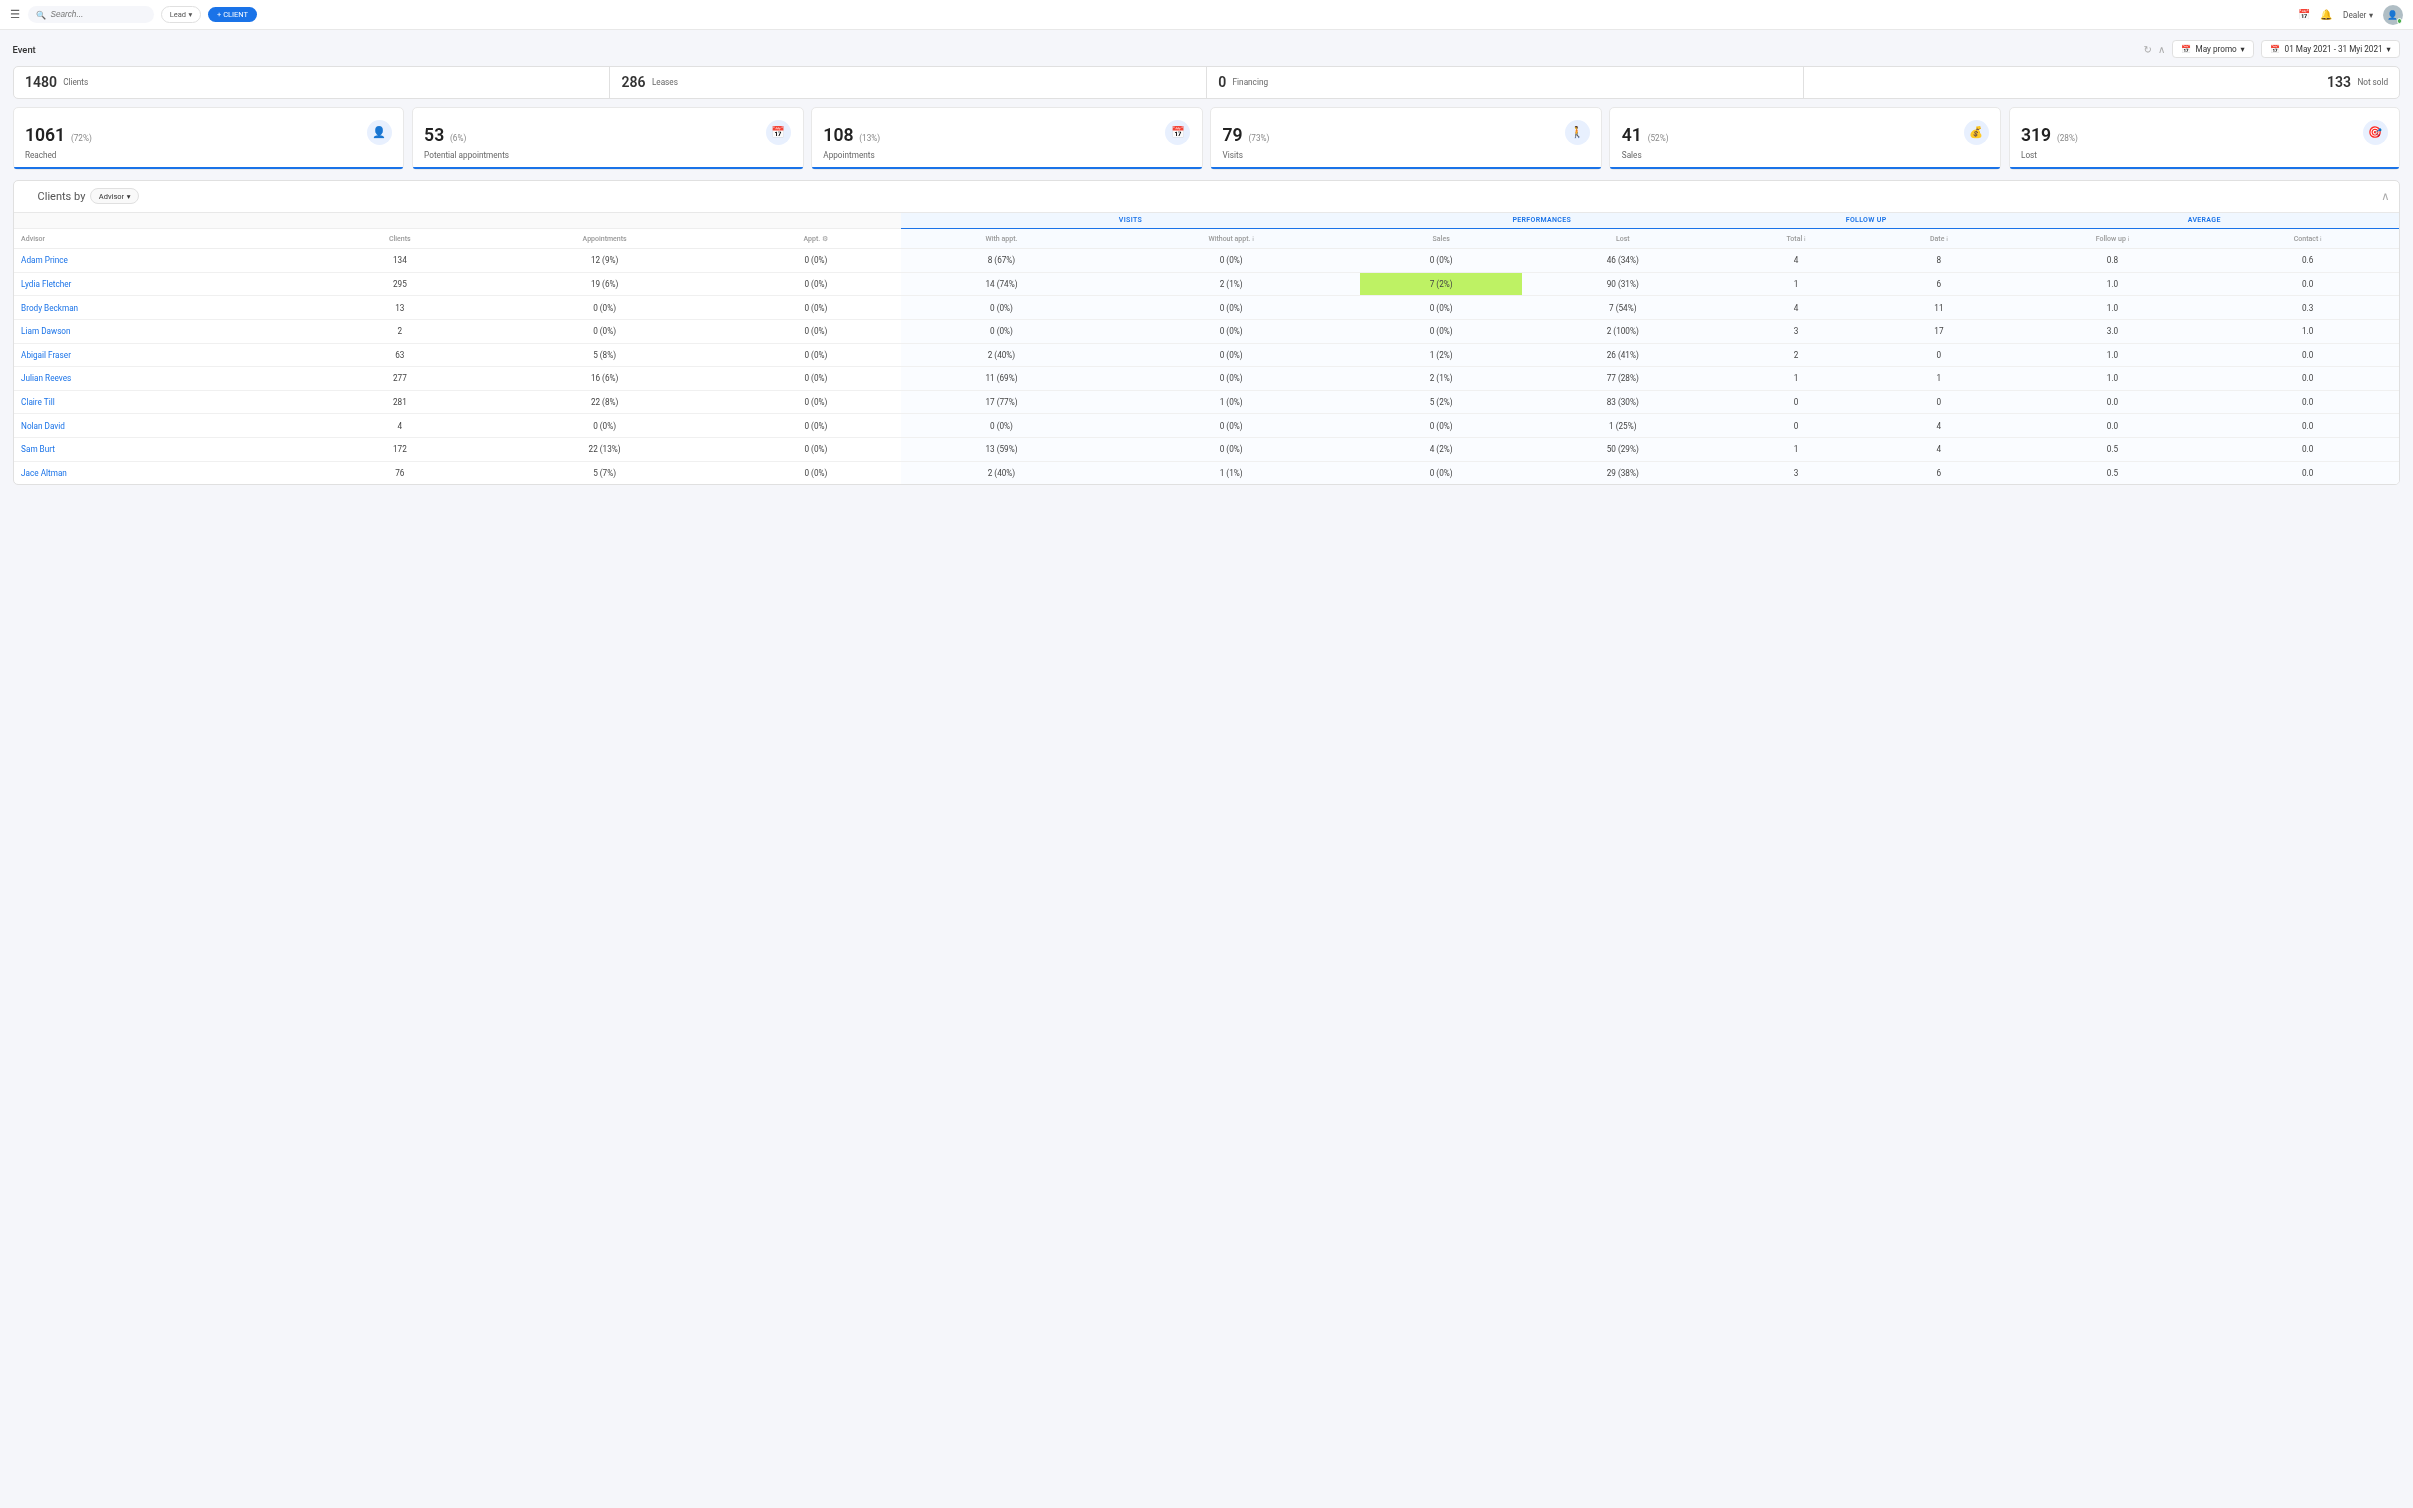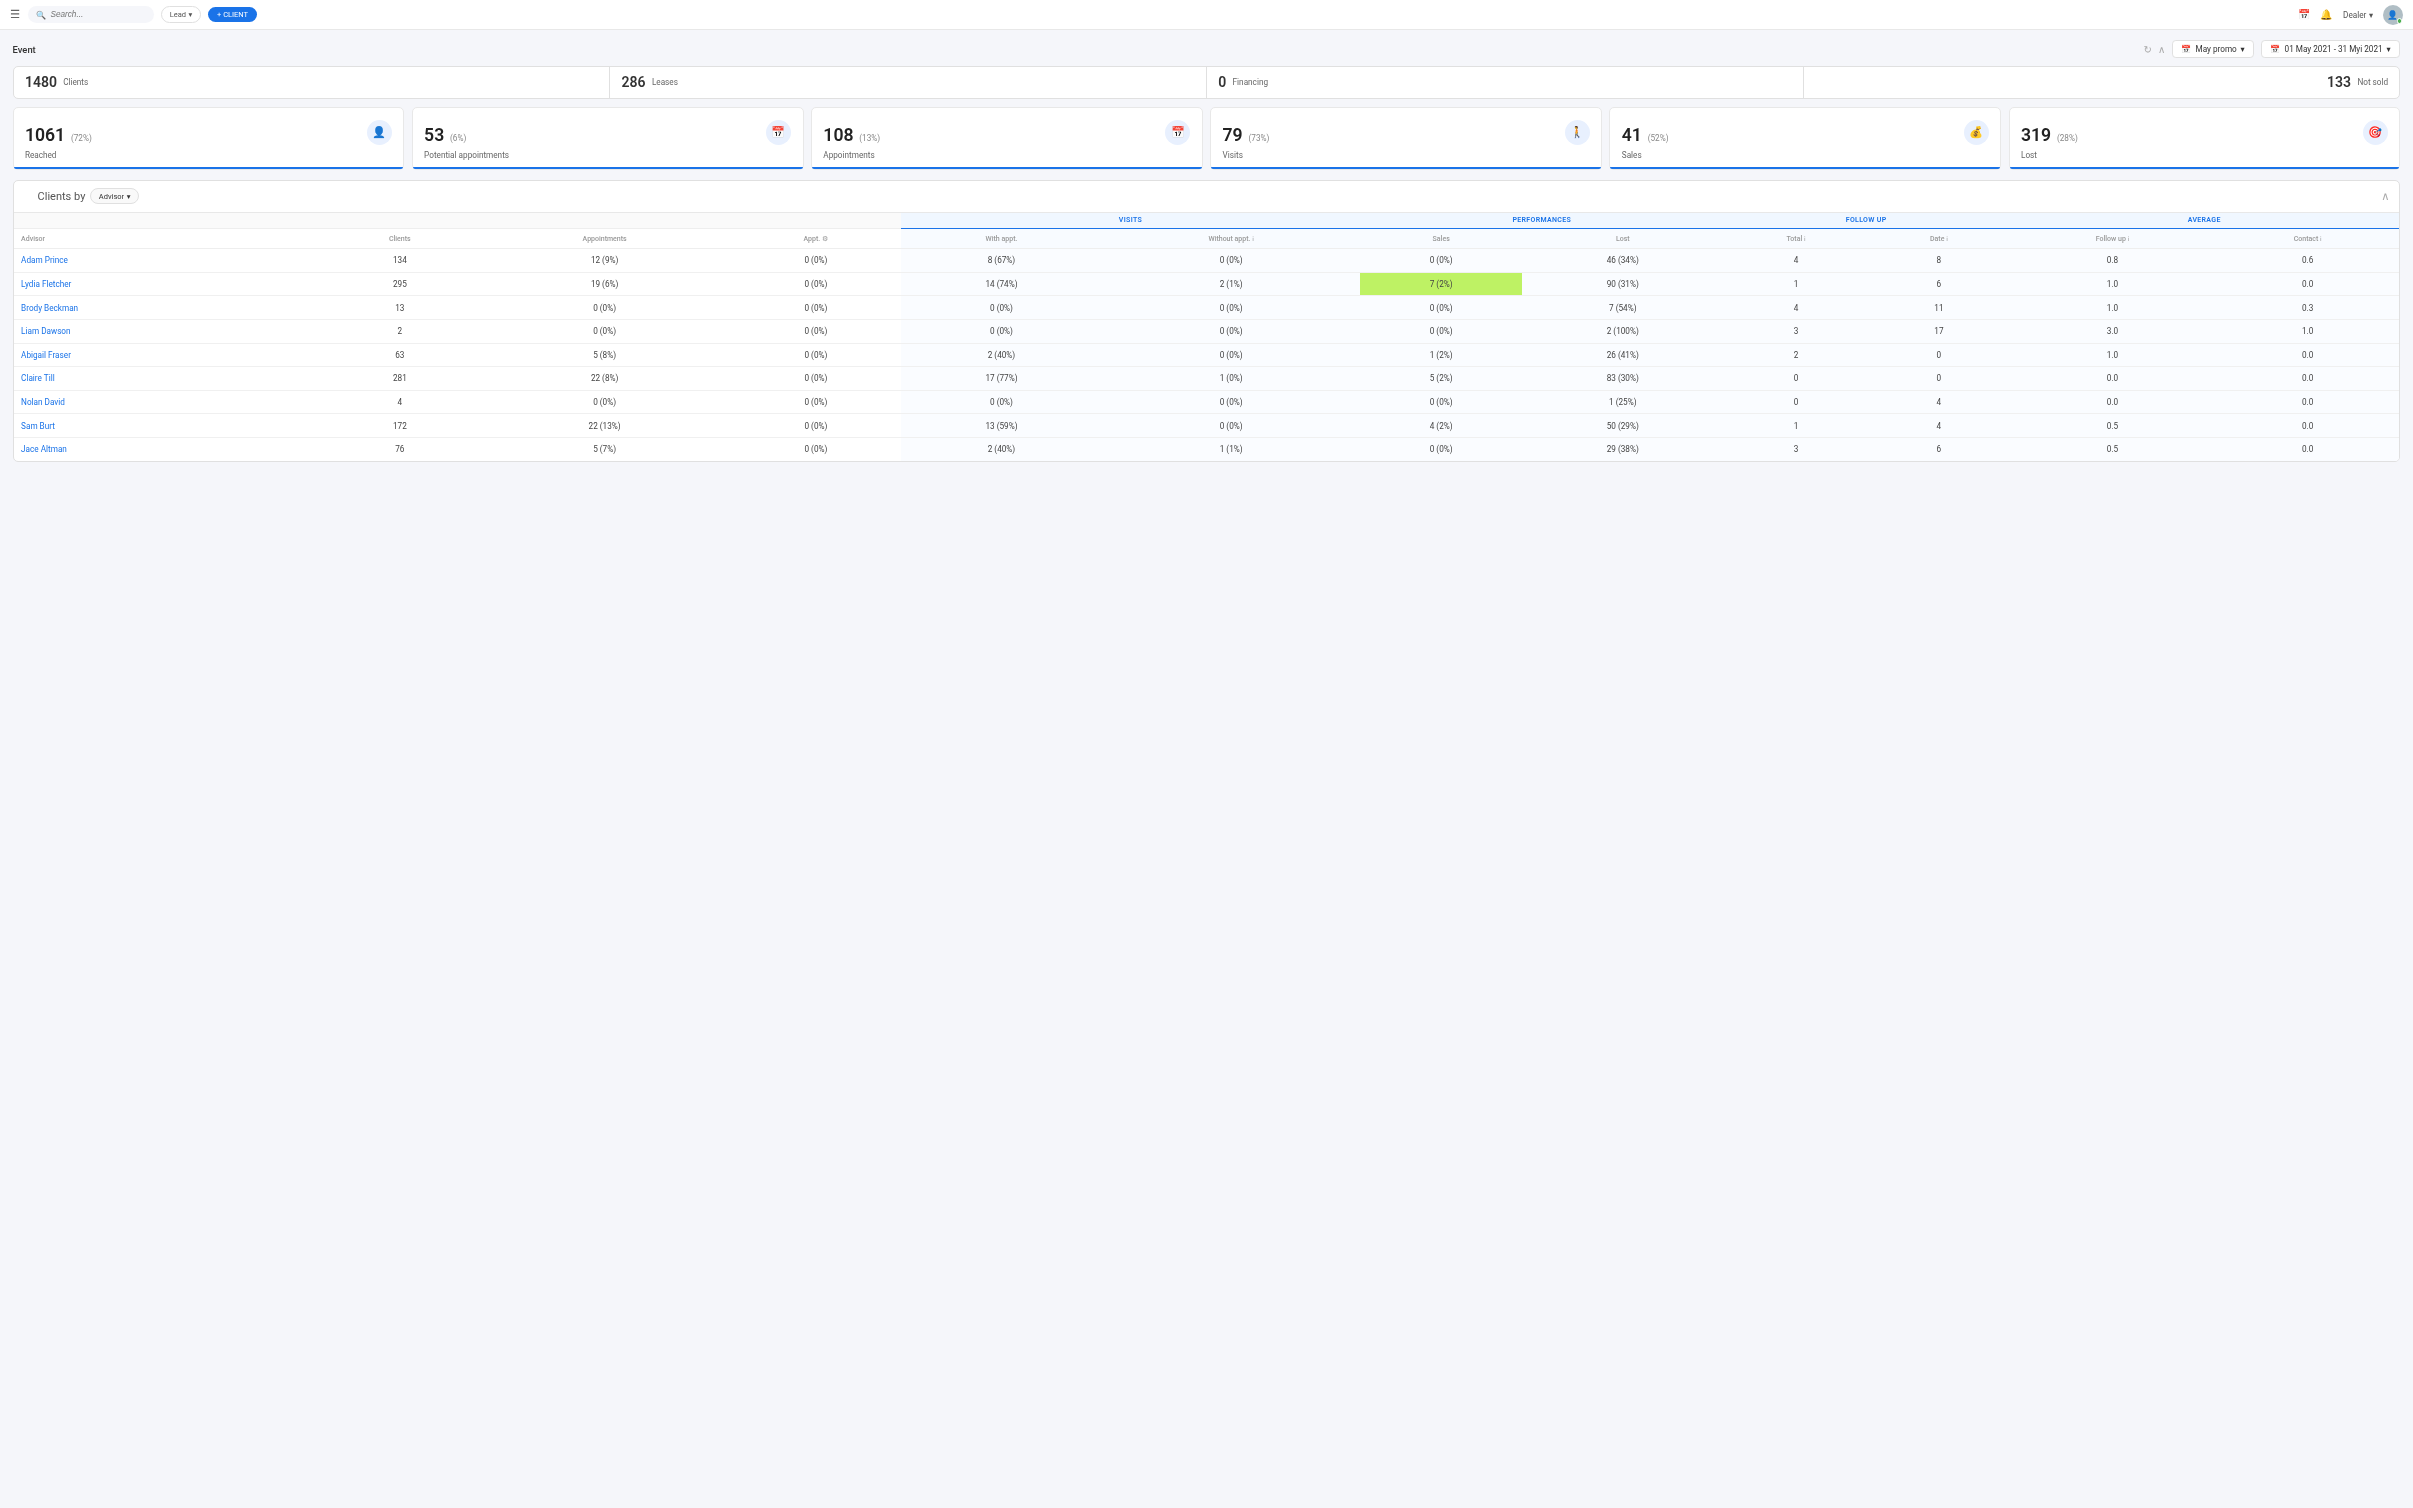--- a/index.html
+++ b/index.html
@@ -313,20 +313,34 @@
     <td style="background:#fafcff;">2 (40%)</td>
     <td style="background:#fafcff;">0 (0%)</td>
     <td style="background:#fafcff;">1 (2%)</td>
     <td style="background:#fafcff;">26 (41%)</td>
     <td style="background:#fafcff;">2</td>
     <td style="background:#fafcff;">0</td>
     <td style="background:#fafcff;">1.0</td>
     <td style="background:#fafcff;">0.0</td>
   </tr>
           <tr class="data-row">
+    <td><a class="advisor-link" href="#">Julian Reeves</a></td>
+    <td>277</td>
+    <td>16 (6%)</td>
+    <td>0 (0%)</td>
+    <td style="background:#fafcff;">11 (69%)</td>
+    <td style="background:#fafcff;">0 (0%)</td>
+    <td style="background:#fafcff;">2 (1%)</td>
+    <td style="background:#fafcff;">77 (28%)</td>
+    <td style="background:#fafcff;">1</td>
+    <td style="background:#fafcff;">1</td>
+    <td style="background:#fafcff;">1.0</td>
+    <td style="background:#fafcff;">0.0</td>
+  </tr>
+          <tr class="data-row">
     <td><a class="advisor-link" href="#">Claire Till</a></td>
     <td>281</td>
     <td>22 (8%)</td>
     <td>0 (0%)</td>
     <td style="background:#fafcff;">17 (77%)</td>
     <td style="background:#fafcff;">1 (0%)</td>
     <td style="background:#fafcff;">5 (2%)</td>
     <td style="background:#fafcff;">83 (30%)</td>
     <td style="background:#fafcff;">0</td>
     <td style="background:#fafcff;">0</td>

